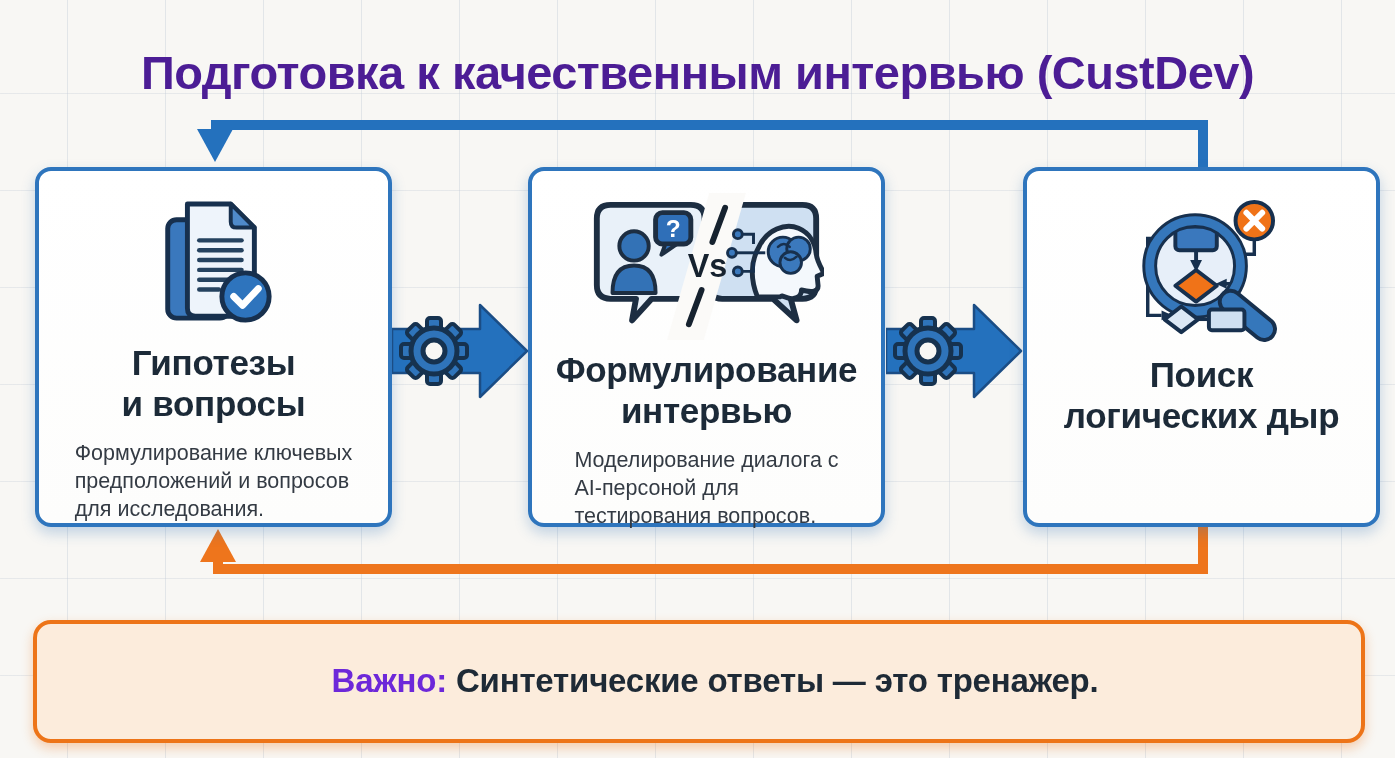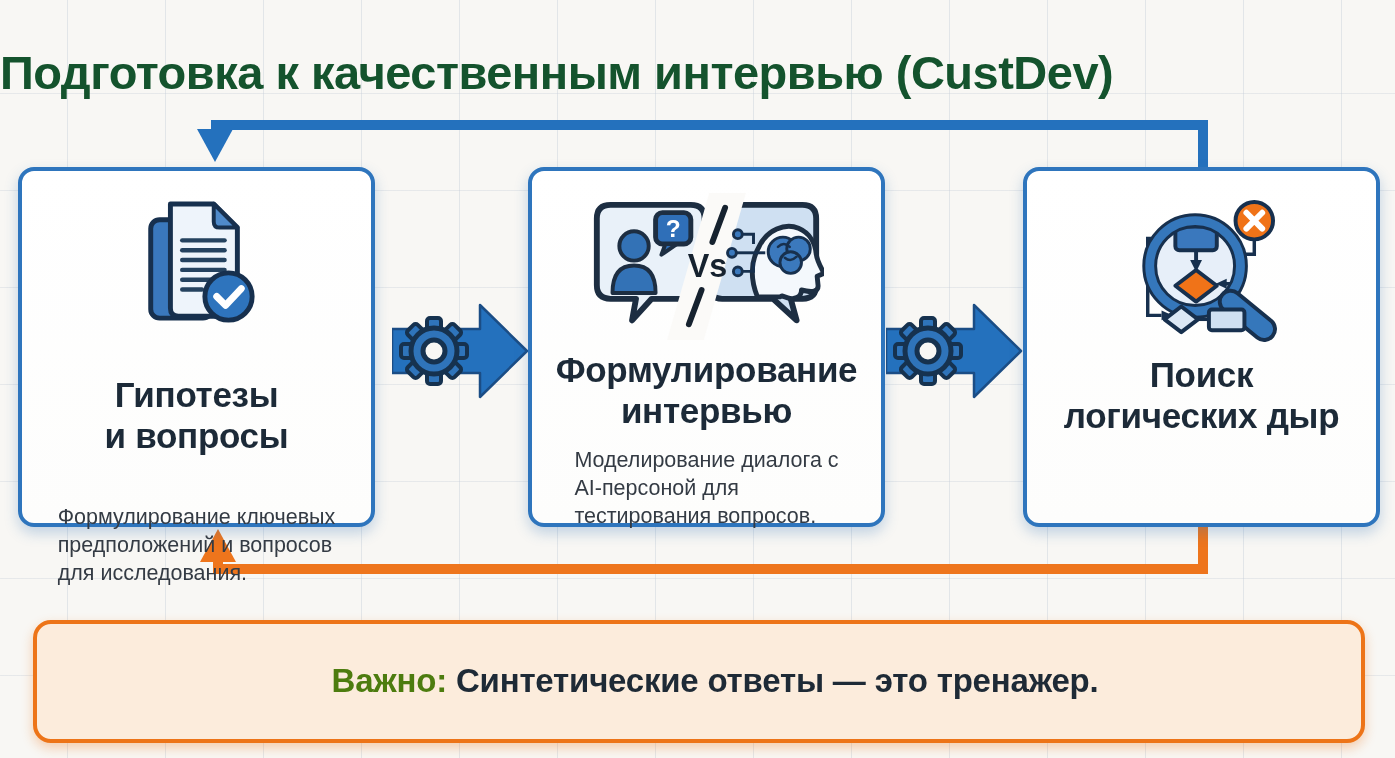--- a/index.html
+++ b/index.html
@@ -9,22 +9,22 @@
     background-color:#f8f7f4;
     background-image:
       linear-gradient(to right, rgba(200,208,218,.45) 1px, transparent 1px),
       linear-gradient(to bottom, rgba(200,208,218,.38) 1px, transparent 1px);
     background-size:98px 97px;
     background-position:67px 93px;
   }
   
   .page-title{
     position:absolute;top:14px;left:0;width:100%;
-    text-align:left;font-size:47px;font-weight:800;letter-spacing:-.5px;
-    color:#14532d;
+    text-align:center;font-size:47px;font-weight:800;letter-spacing:-.5px;
+    color:#4c1d95;
   }
   
   .line-blue{background:#2471bd;position:absolute;}
   .line-orange{background:#ee751c;position:absolute;}
   .arrowhead{position:absolute;width:0;height:0;}
   .arrow-down-blue{border-left:18px solid transparent;border-right:18px solid transparent;border-top:33px solid #2471bd;}
   .arrow-up-orange{border-left:18px solid transparent;border-right:18px solid transparent;border-bottom:33px solid #ee751c;}
   
   .card{
     position:absolute;top:167px;width:357px;height:360px;box-sizing:border-box;
@@ -48,37 +48,37 @@
   
   .note-box{
     position:absolute;left:33px;top:620px;width:1332px;height:123px;box-sizing:border-box;
     background:#fcecdc;border:4px solid #ed7418;border-radius:18px;
     box-shadow:0 5px 12px rgba(237,116,24,.32);
     display:flex;flex-direction:column;align-items:center;justify-content:center;
   }
   .note-line{
     font-size:33px;font-weight:800;color:#1e2a36;line-height:1.4;text-align:center;letter-spacing:-.2px;
   }
-  .note-label{color:#4d7c0f;margin-left:32px;}
+  .note-label{color:#6d28d9;margin-left:32px;}
 </style>
 </head>
 <body>
 
 <h1 class="page-title">Подготовка к качественным интервью (CustDev)</h1>
 
 <div class="line-blue" style="left:211px;top:120px;width:997px;height:10px;"></div>
 <div class="line-blue" style="left:1198px;top:120px;width:10px;height:48px;"></div>
 <div class="arrowhead arrow-down-blue" style="left:197px;top:129px;"></div>
 
 <div class="line-orange" style="left:1198px;top:527px;width:10px;height:46px;"></div>
 <div class="line-orange" style="left:213px;top:564px;width:995px;height:10px;"></div>
 <div class="line-orange" style="left:213px;top:554px;width:10px;height:16px;"></div>
 <div class="arrowhead arrow-up-orange" style="left:200px;top:529px;"></div>
 
-<div class="card" style="left:18px;gap:32px;">
+<div class="card" style="left:35px;">
   <div class="card-icon">
     <svg width="128" height="140" viewBox="0 0 130 140">
       <rect x="18" y="26" width="62" height="100" rx="9" fill="#3a78bd" stroke="#17304e" stroke-width="5"></rect>
       <path d="M38 10 H82 L106 34 V116 Q106 124 98 124 H46 Q38 124 38 116 Z" fill="#eef4fb" stroke="#17304e" stroke-width="5" stroke-linejoin="round"></path>
       <path d="M82 10 V28 Q82 34 88 34 H106 Z" fill="#4f8aca" stroke="#17304e" stroke-width="4" stroke-linejoin="round"></path>
       <g stroke="#25425f" stroke-width="4.5" stroke-linecap="round">
         <path d="M50 47 H93"></path>
           <path d="M50 57 H93"></path>
           <path d="M50 67 H93"></path>
         <path d="M50 77 H93"></path>

